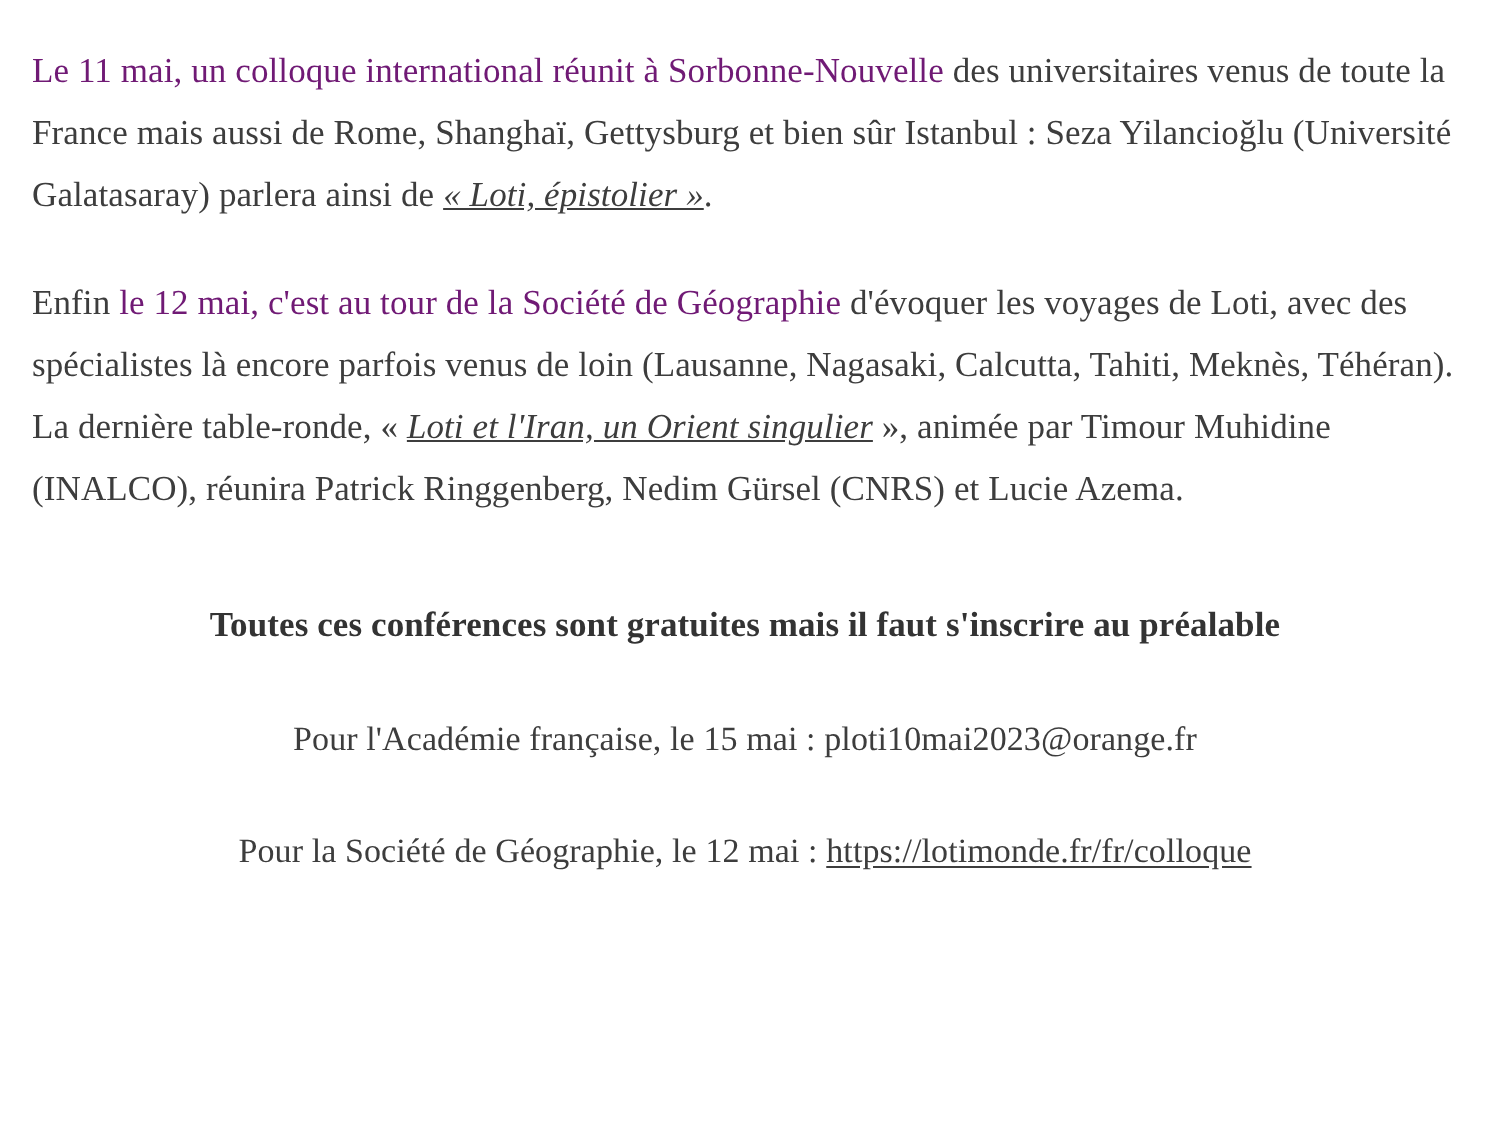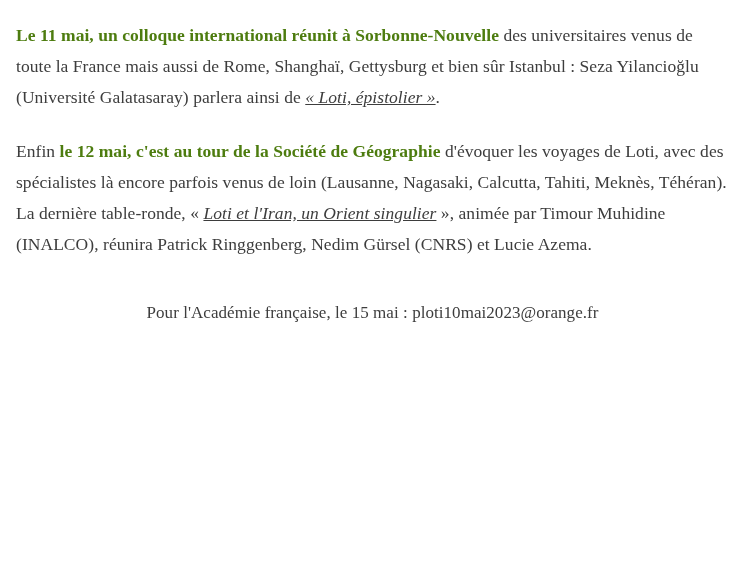--- a/index.html
+++ b/index.html
@@ -25,22 +25,22 @@
     margin: 0;
     font-size: 17.5px;
     line-height: 31px;
     color: #3d3d3d;
     letter-spacing: 0.05px;
   }
   .para {
     margin-bottom: 23px;
   }
   .bold {
-    font-weight: bold;
-    color: #4d7c0f;
+    font-weight: normal;
+    color: #701a75;
   }
   .ital {
     font-style: italic;
     text-decoration: underline;
   }
   .heading-center {
     font-weight: bold;
     font-size: 17.5px;
     line-height: 31px;
     color: #333333;
@@ -73,20 +73,24 @@
   <p class="para">
     <span class="bold">Le 11 mai, un colloque international réunit à Sorbonne-Nouvelle</span><span> des universitaires venus de toute la France mais aussi de Rome, Shanghaï, Gettysburg et bien sûr Istanbul : Seza Yilancioğlu (Université Galatasaray) parlera ainsi de </span><span class="ital">« Loti, épistolier »</span><span>.</span>
   </p>
 
   <p class="para">
     <span>Enfin </span><span class="bold">le 12 mai, c'est au tour de la Société de Géographie</span><span> d'évoquer les voyages de Loti, avec des spécialistes là encore parfois venus de loin (Lausanne, Nagasaki, Calcutta, Tahiti, Meknès, Téhéran). La dernière table-ronde, « </span><span class="ital">Loti et l'Iran, un Orient singulier</span><span> », animée par Timour Muhidine (INALCO), réunira Patrick Ringgenberg, Nedim Gürsel (CNRS) et Lucie Azema.</span>
   </p>
 
   <div class="block-gap-1"></div>
 
+  <p class="heading-center">Toutes ces conférences sont gratuites mais il faut s'inscrire au préalable</p>
 
   <p class="contact-line">
     <span>Pour l'Académie française, le 15 mai : </span><span class="plain-mail">ploti10mai2023@orange.fr</span>
   </p>
 
 
+  <p class="contact-line">
+    <span>Pour la Société de Géographie, le 12 mai : </span><span class="link-underline">https://lotimonde.fr/fr/colloque</span>
+  </p>
 
 </div>
 
 </body></html>

